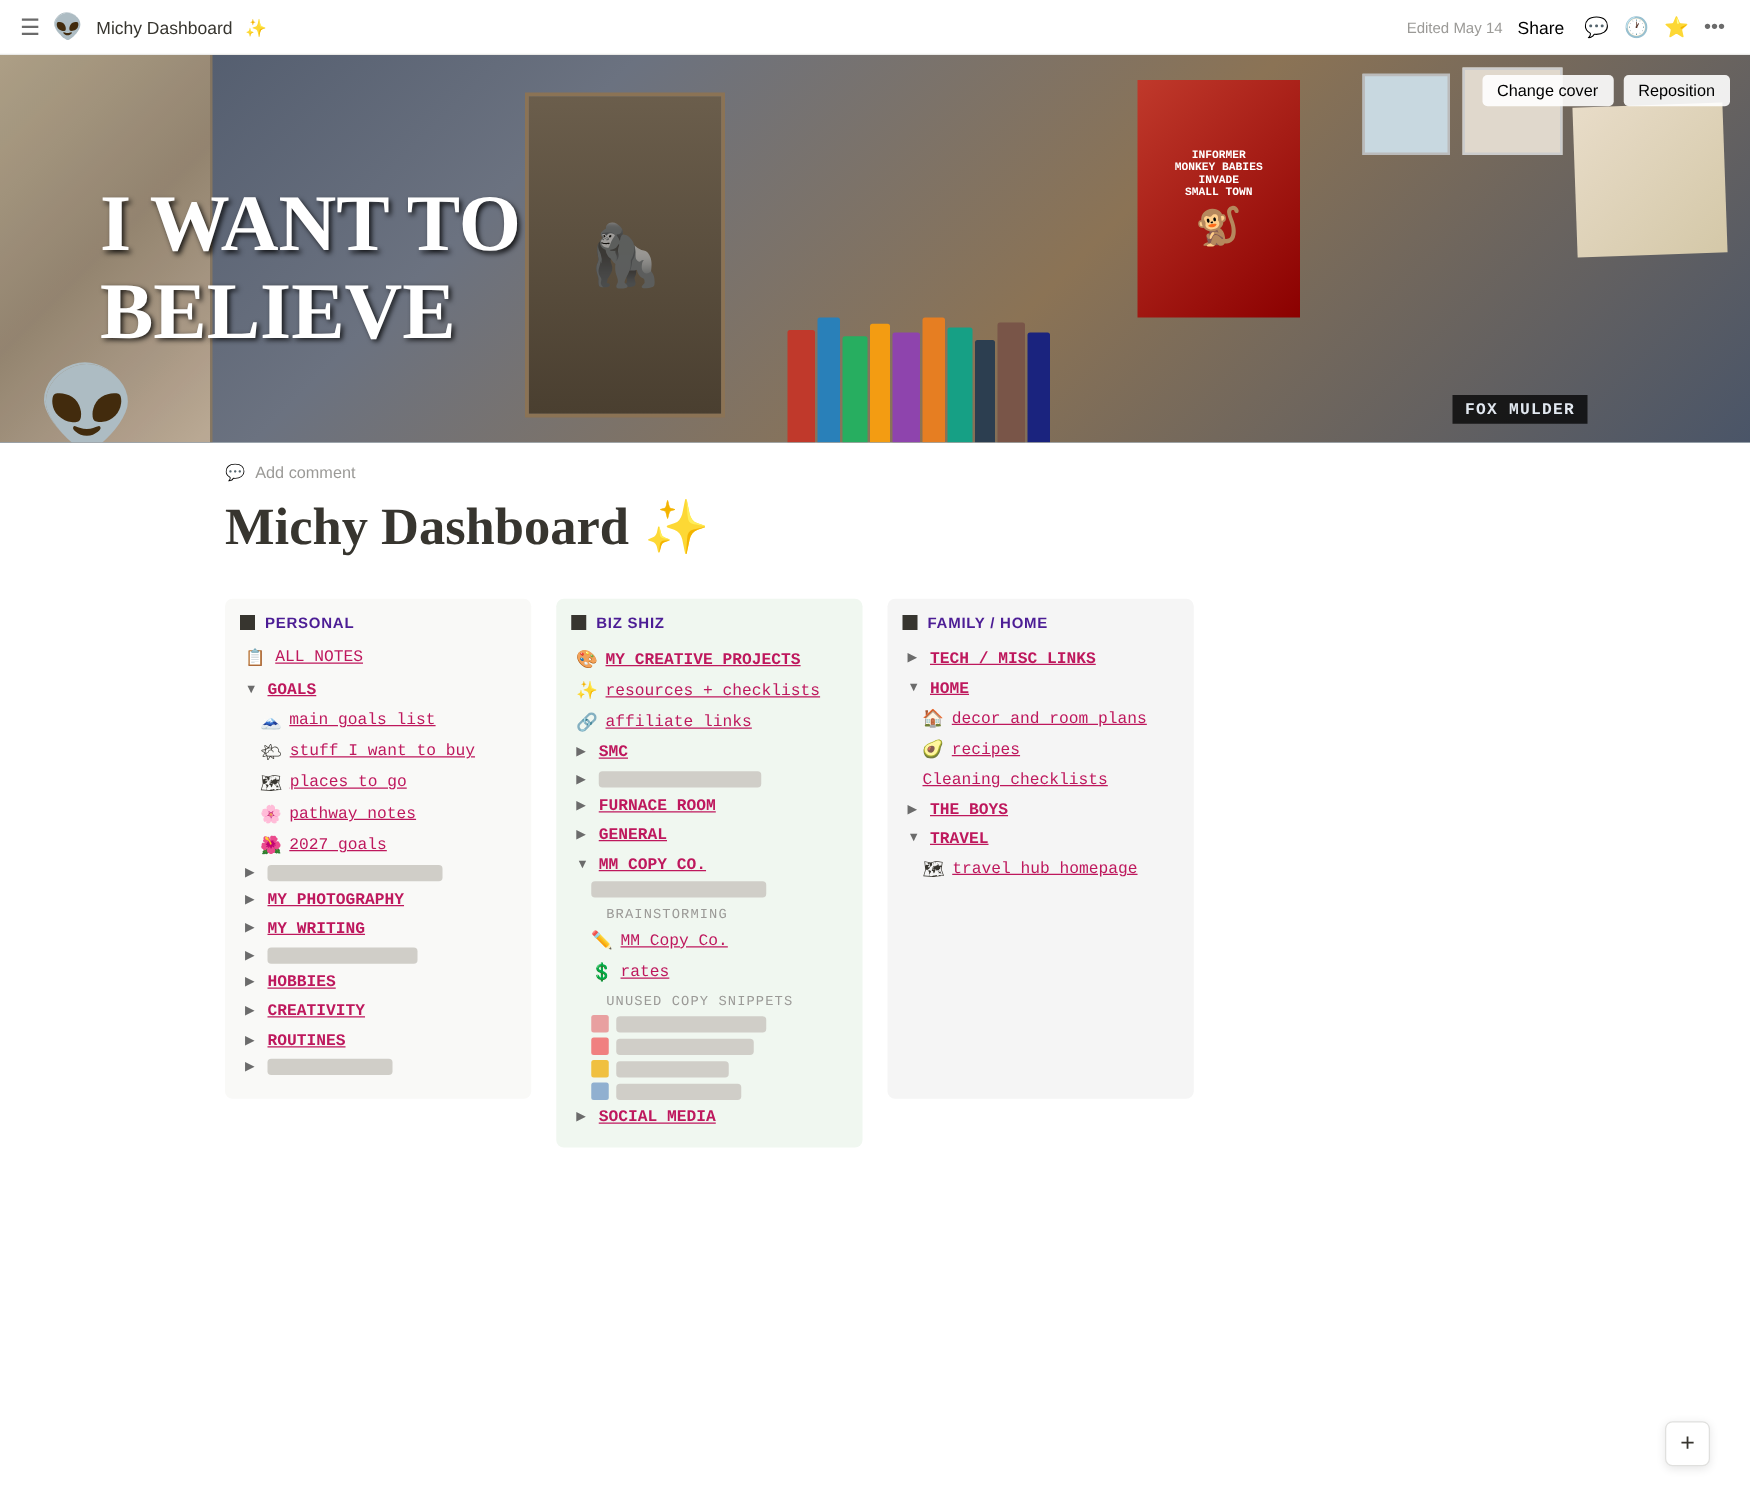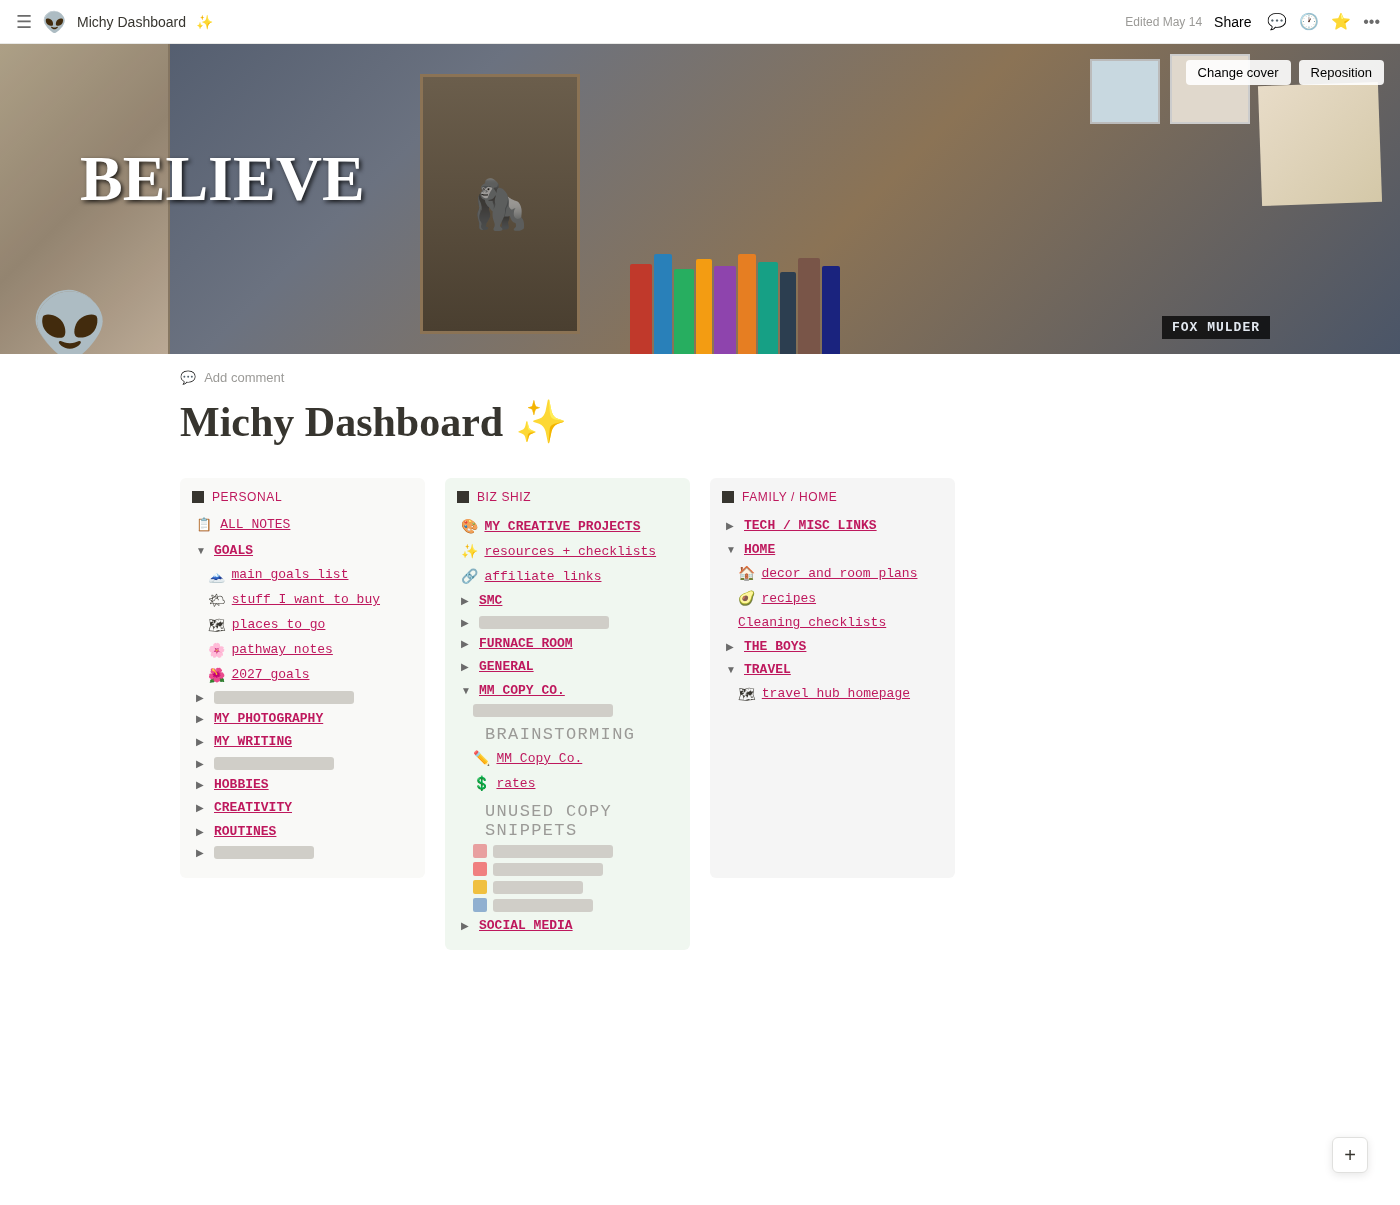--- a/index.html
+++ b/index.html
@@ -179,25 +179,25 @@
     .column-personal { background: #f9f9f7; }
     .column-biz { background: #f0f7f0; }
     .column-life { background: #e8f0f8; }
     .column-family { background: #f5f5f5; }
 
     .section-header {
       display: flex;
       align-items: center;
       gap: 8px;
       margin-bottom: 10px;
-      font-weight: 400;
+      font-weight: 700;
       font-size: 12px;
       letter-spacing: 0.05em;
       text-transform: uppercase;
-      color: #be185d;
+      color: #4c1d95;
     }
     .section-square {
       width: 12px;
       height: 12px;
       background: #37352f;
       flex-shrink: 0;
     }
 
     
     .tree-item {
@@ -258,21 +258,21 @@
       color: transparent;
       font-size: 13px;
       user-select: none;
       display: inline-block;
       height: 13px;
       vertical-align: middle;
     }
 
     
     .sub-section-label {
-      font-size: 17px;
+      font-size: 11px;
       color: #9b9a97;
       text-transform: uppercase;
       letter-spacing: 0.08em;
       padding: 6px 4px 2px 28px;
       font-family: 'Courier New', monospace;
     }
 
     
     .float-btn {
       position: fixed;
@@ -315,20 +315,24 @@
   <div class="cover-bg"></div>
 
   <div style="position:absolute;left:0;top:0;width:100%;height:100%;overflow:hidden;">
 
     <div style="position:absolute;left:0;top:0;width:170px;height:310px;background:linear-gradient(135deg,#b8a88a,#9a8870,#c4b098);opacity:0.9;border-right:2px solid #8a7860;"></div>
 
     <div style="position:absolute;left:420px;top:30px;width:160px;height:260px;background:linear-gradient(to bottom,#6b5e4c,#4a3f30);border:3px solid #8b7355;display:flex;align-items:center;justify-content:center;">
       <div style="font-size:48px;opacity:0.8;">🦍</div>
     </div>
 
+    <div style="position:absolute;right:360px;top:20px;width:130px;height:190px;background:linear-gradient(135deg,#c0392b,#8b0000);display:flex;flex-direction:column;align-items:center;justify-content:center;padding:8px;">
+      <div style="font-size:9px;color:#fff;font-weight:bold;text-align:center;font-family:'Courier New',monospace;text-transform:uppercase;">INFORMER<br>MONKEY BABIES<br>INVADE<br>SMALL TOWN</div>
+      <div style="font-size:30px;margin-top:4px;">🐒</div>
+    </div>
 
     <div style="position:absolute;bottom:0;left:45%;display:flex;gap:2px;align-items:flex-end;">
       <div style="width:22px;height:90px;background:#c0392b;border-radius:2px 2px 0 0;" class="book-spine"></div>
       <div style="width:18px;height:100px;background:#2980b9;border-radius:2px 2px 0 0;" class="book-spine"></div>
       <div style="width:20px;height:85px;background:#27ae60;border-radius:2px 2px 0 0;" class="book-spine"></div>
       <div style="width:16px;height:95px;background:#f39c12;border-radius:2px 2px 0 0;" class="book-spine"></div>
       <div style="width:22px;height:88px;background:#8e44ad;border-radius:2px 2px 0 0;" class="book-spine"></div>
       <div style="width:18px;height:100px;background:#e67e22;border-radius:2px 2px 0 0;" class="book-spine"></div>
       <div style="width:20px;height:92px;background:#16a085;border-radius:2px 2px 0 0;" class="book-spine"></div>
       <div style="width:16px;height:82px;background:#2c3e50;border-radius:2px 2px 0 0;" class="book-spine"></div>
@@ -338,20 +342,21 @@
 
     <div style="position:absolute;right:20px;top:40px;width:120px;height:120px;background:linear-gradient(135deg,#e8dcc8,#d4c8a8);transform:rotate(-2deg);"></div>
 
     <div style="position:absolute;right:150px;top:10px;width:80px;height:70px;background:#e0d8cc;border:2px solid #ccc;"></div>
     <div style="position:absolute;right:240px;top:15px;width:70px;height:65px;background:#c8d8e0;border:2px solid #bbb;"></div>
 
     <div class="alien-emoji-cover">👽</div>
   </div>
 
   <div class="cover-headline">
+    <div>I WANT TO</div>
     <div>BELIEVE</div>
   </div>
 
   <div class="fox-mulder-badge">FOX MULDER</div>
 
   <div class="cover-actions">
     <button class="cover-action-btn">Change cover</button>
     <button class="cover-action-btn">Reposition</button>
   </div>
 </div>

